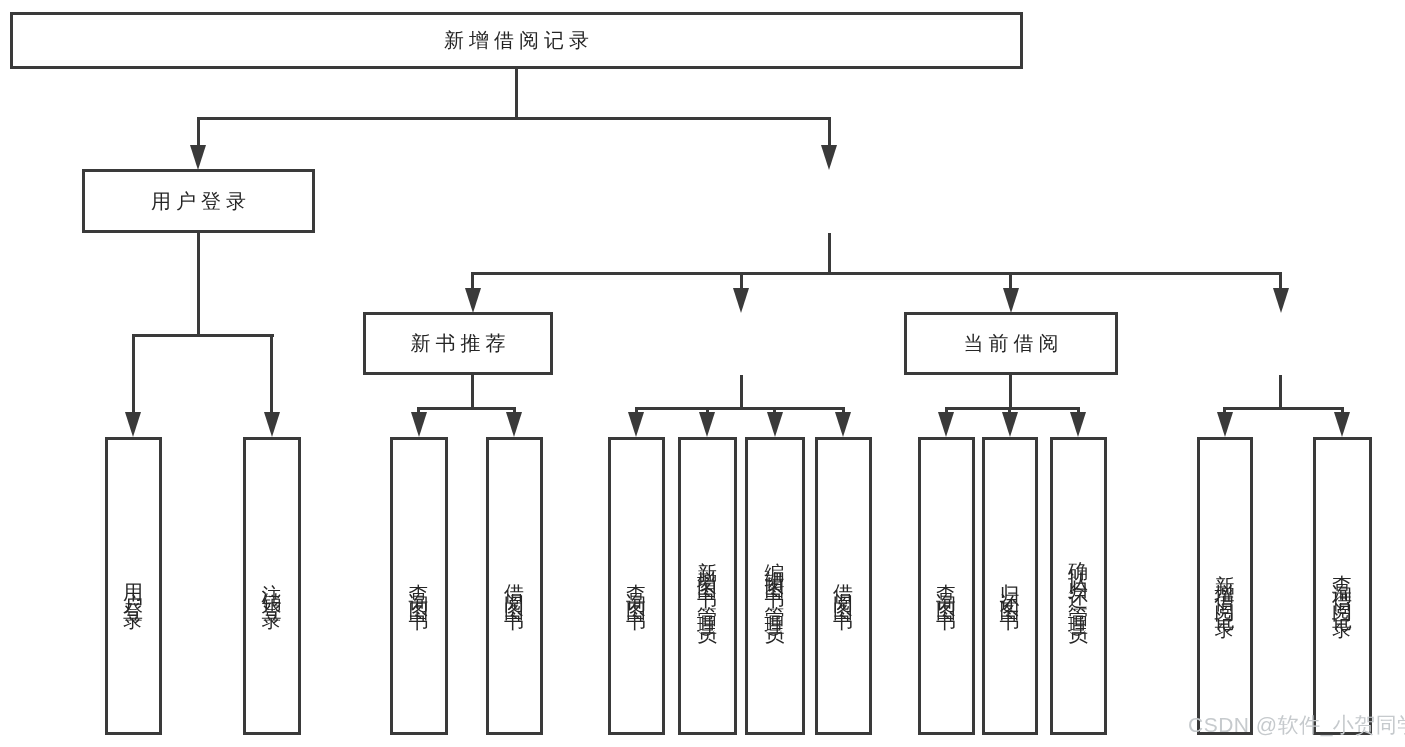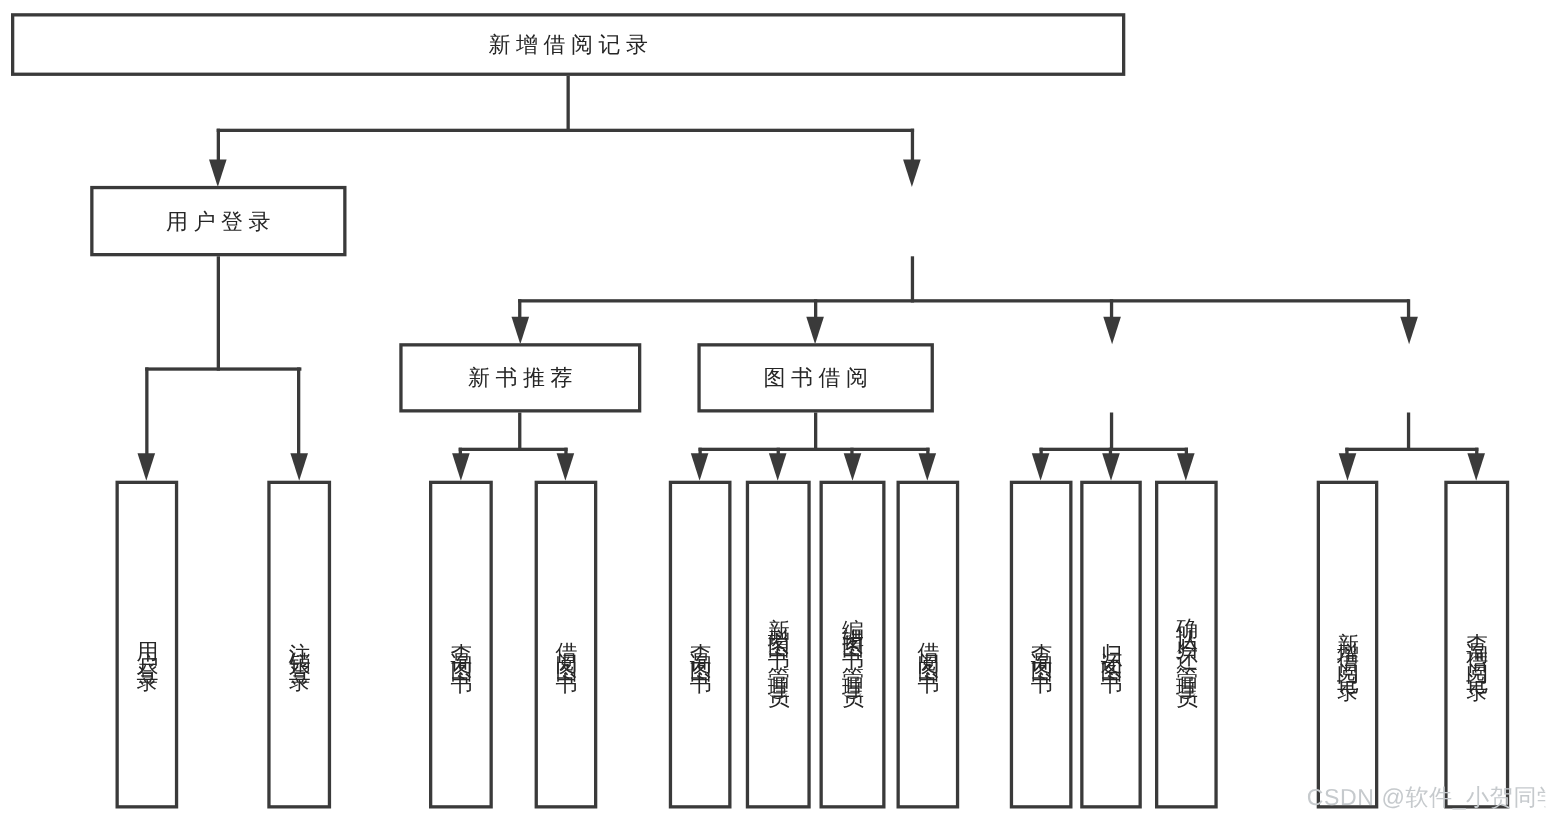--- a/index.html
+++ b/index.html
@@ -98,25 +98,25 @@
     <div class="line" style="left:471px; top:272px; width:3px; height:18px;"></div>
     <div class="line" style="left:740px; top:272px; width:3px; height:18px;"></div>
     <div class="line" style="left:1009px; top:272px; width:3px; height:18px;"></div>
     <div class="line" style="left:1279px; top:272px; width:3px; height:18px;"></div>
     <div class="arrow" style="left:465px; top:288px;"></div>
     <div class="arrow" style="left:733px; top:288px;"></div>
     <div class="arrow" style="left:1003px; top:288px;"></div>
     <div class="arrow" style="left:1273px; top:288px;"></div>
   </div>
 
-  <div class="box hbox" style="left:363px; top:312px; width:220px; height:63px;">
+  <div class="box hbox" style="left:363px; top:312px; width:190px; height:63px;">
     <span>新书推荐</span>
   </div>
-  <div class="box hbox" style="left:634px; top:312px; width:215px; height:63px;">
-    <span>图书借阅</span>
+  <div class="box hbox" style="left:904px; top:312px; width:214px; height:63px;">
+    <span>当前借阅</span>
   </div>
 
   <div>
     <div class="line" style="left:471px; top:375px; width:3px; height:34px;"></div>
     <div class="line" style="left:417px; top:407px; width:99px; height:3px;"></div>
     <div class="line" style="left:417px; top:407px; width:3px; height:8px;"></div>
     <div class="line" style="left:513px; top:407px; width:3px; height:8px;"></div>
     <div class="arrow" style="left:411px; top:412px;"></div>
     <div class="arrow" style="left:506px; top:412px;"></div>
   </div>

